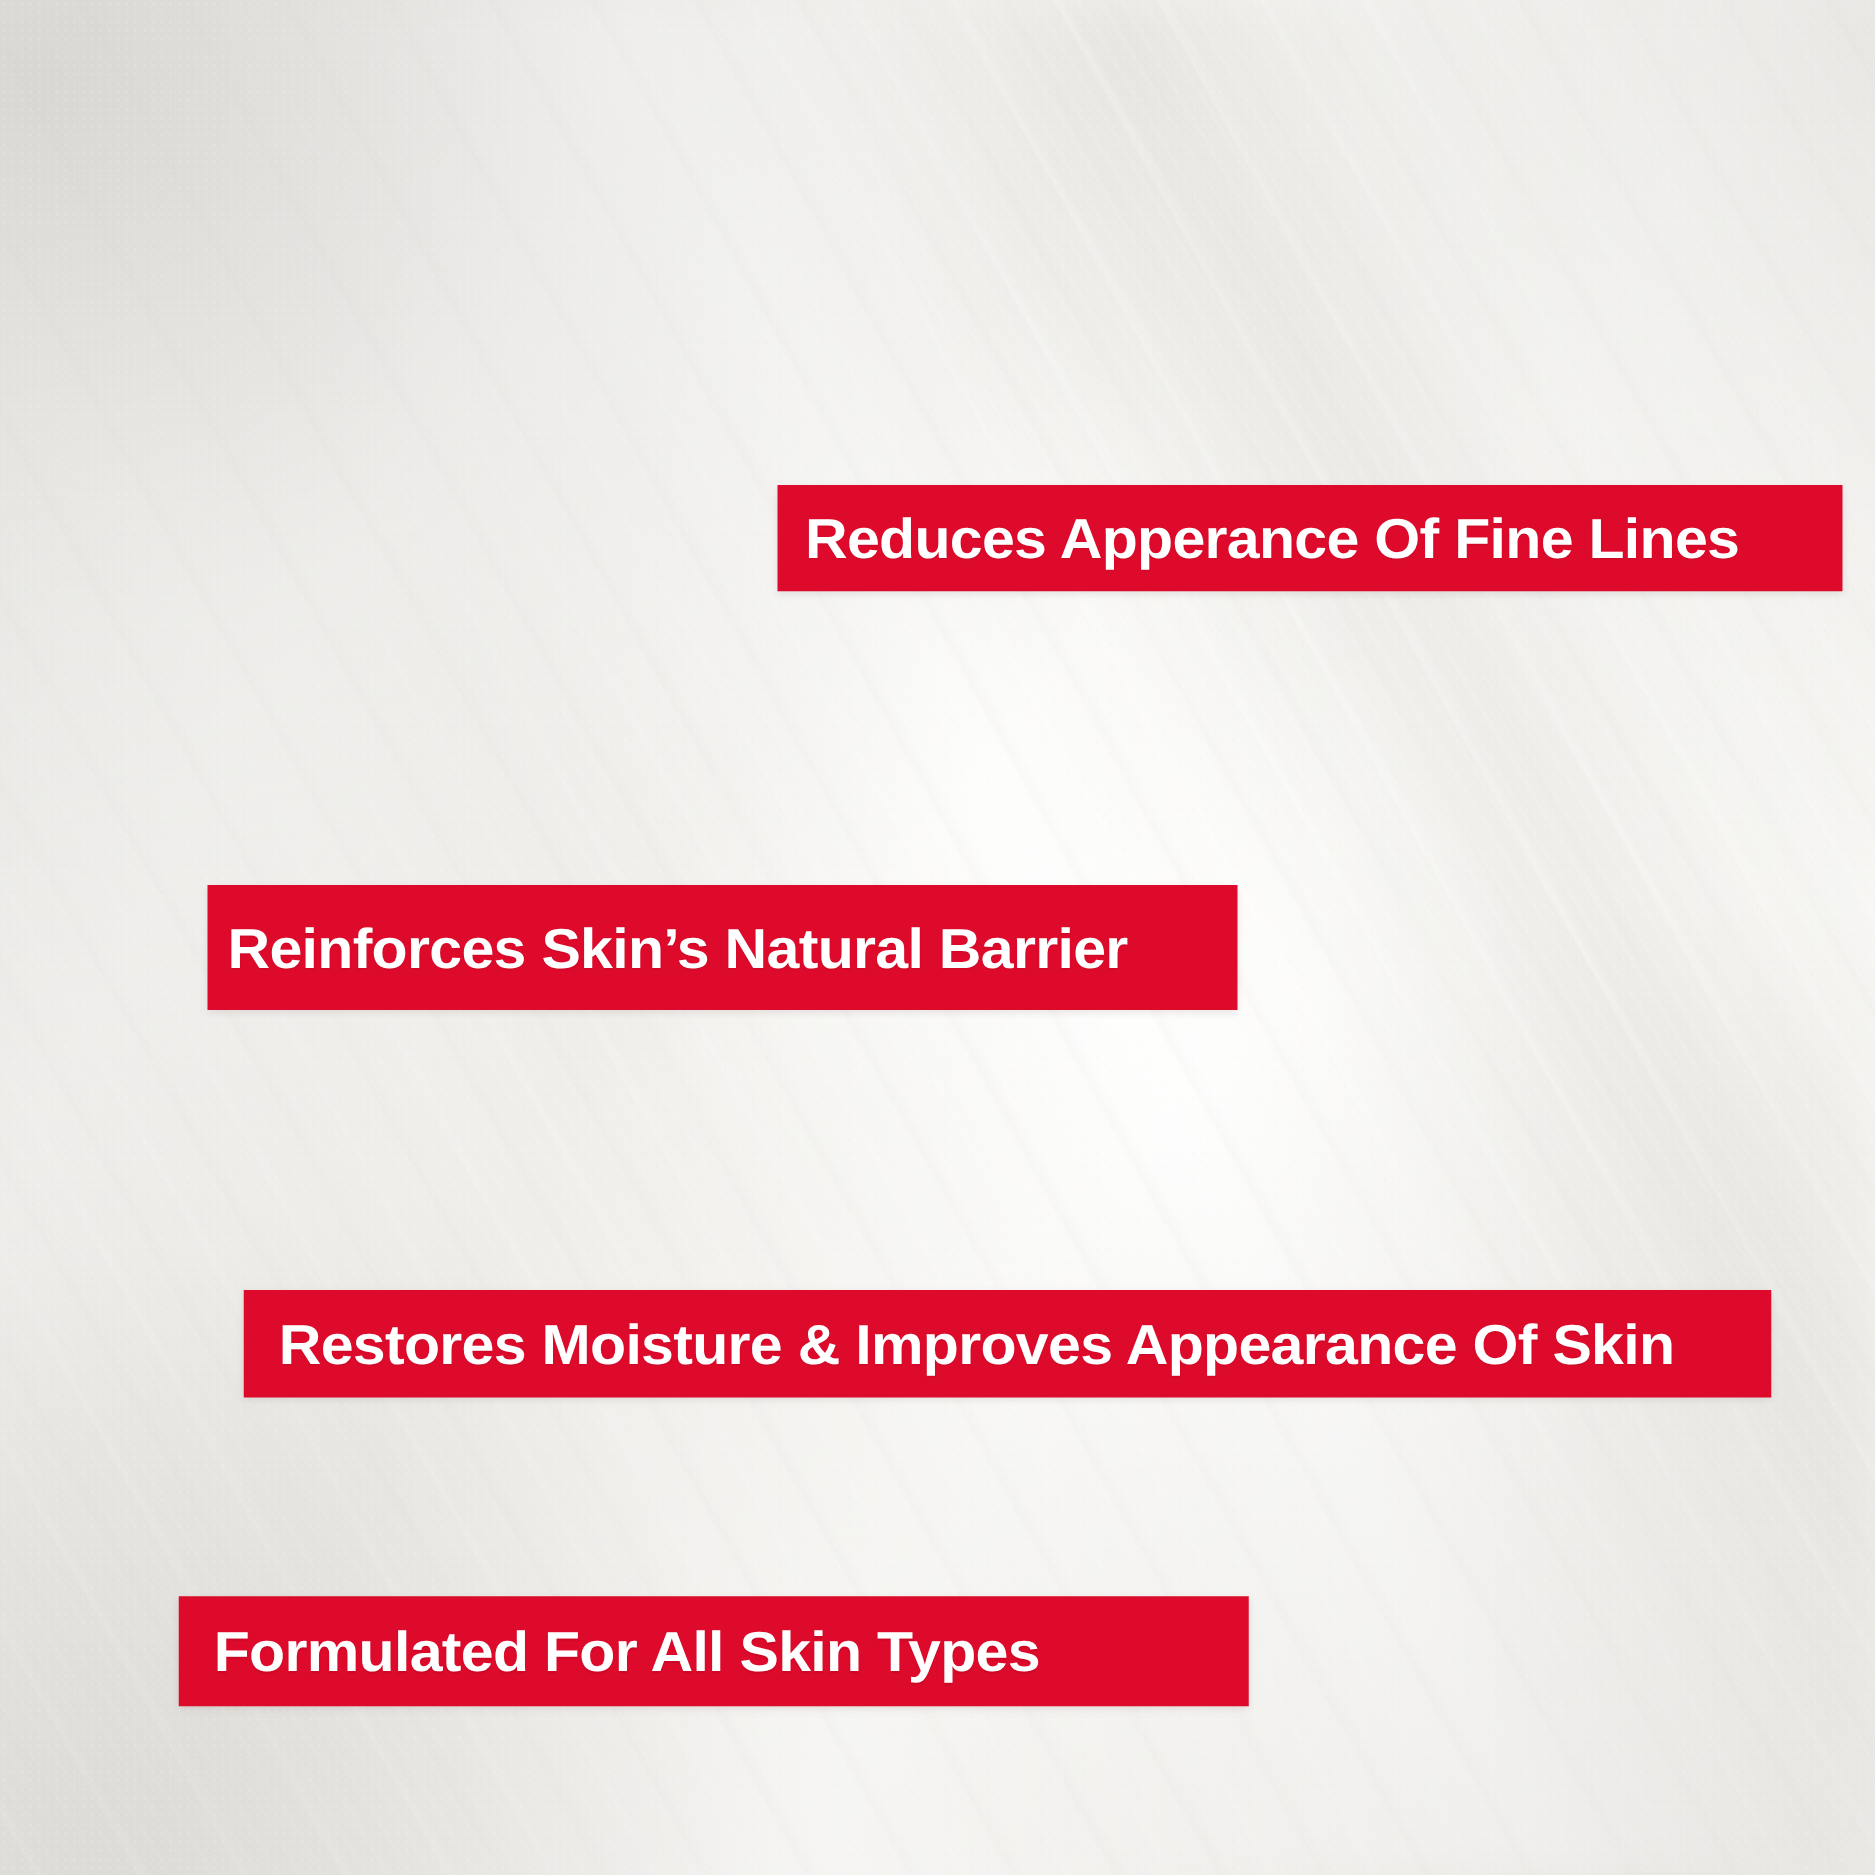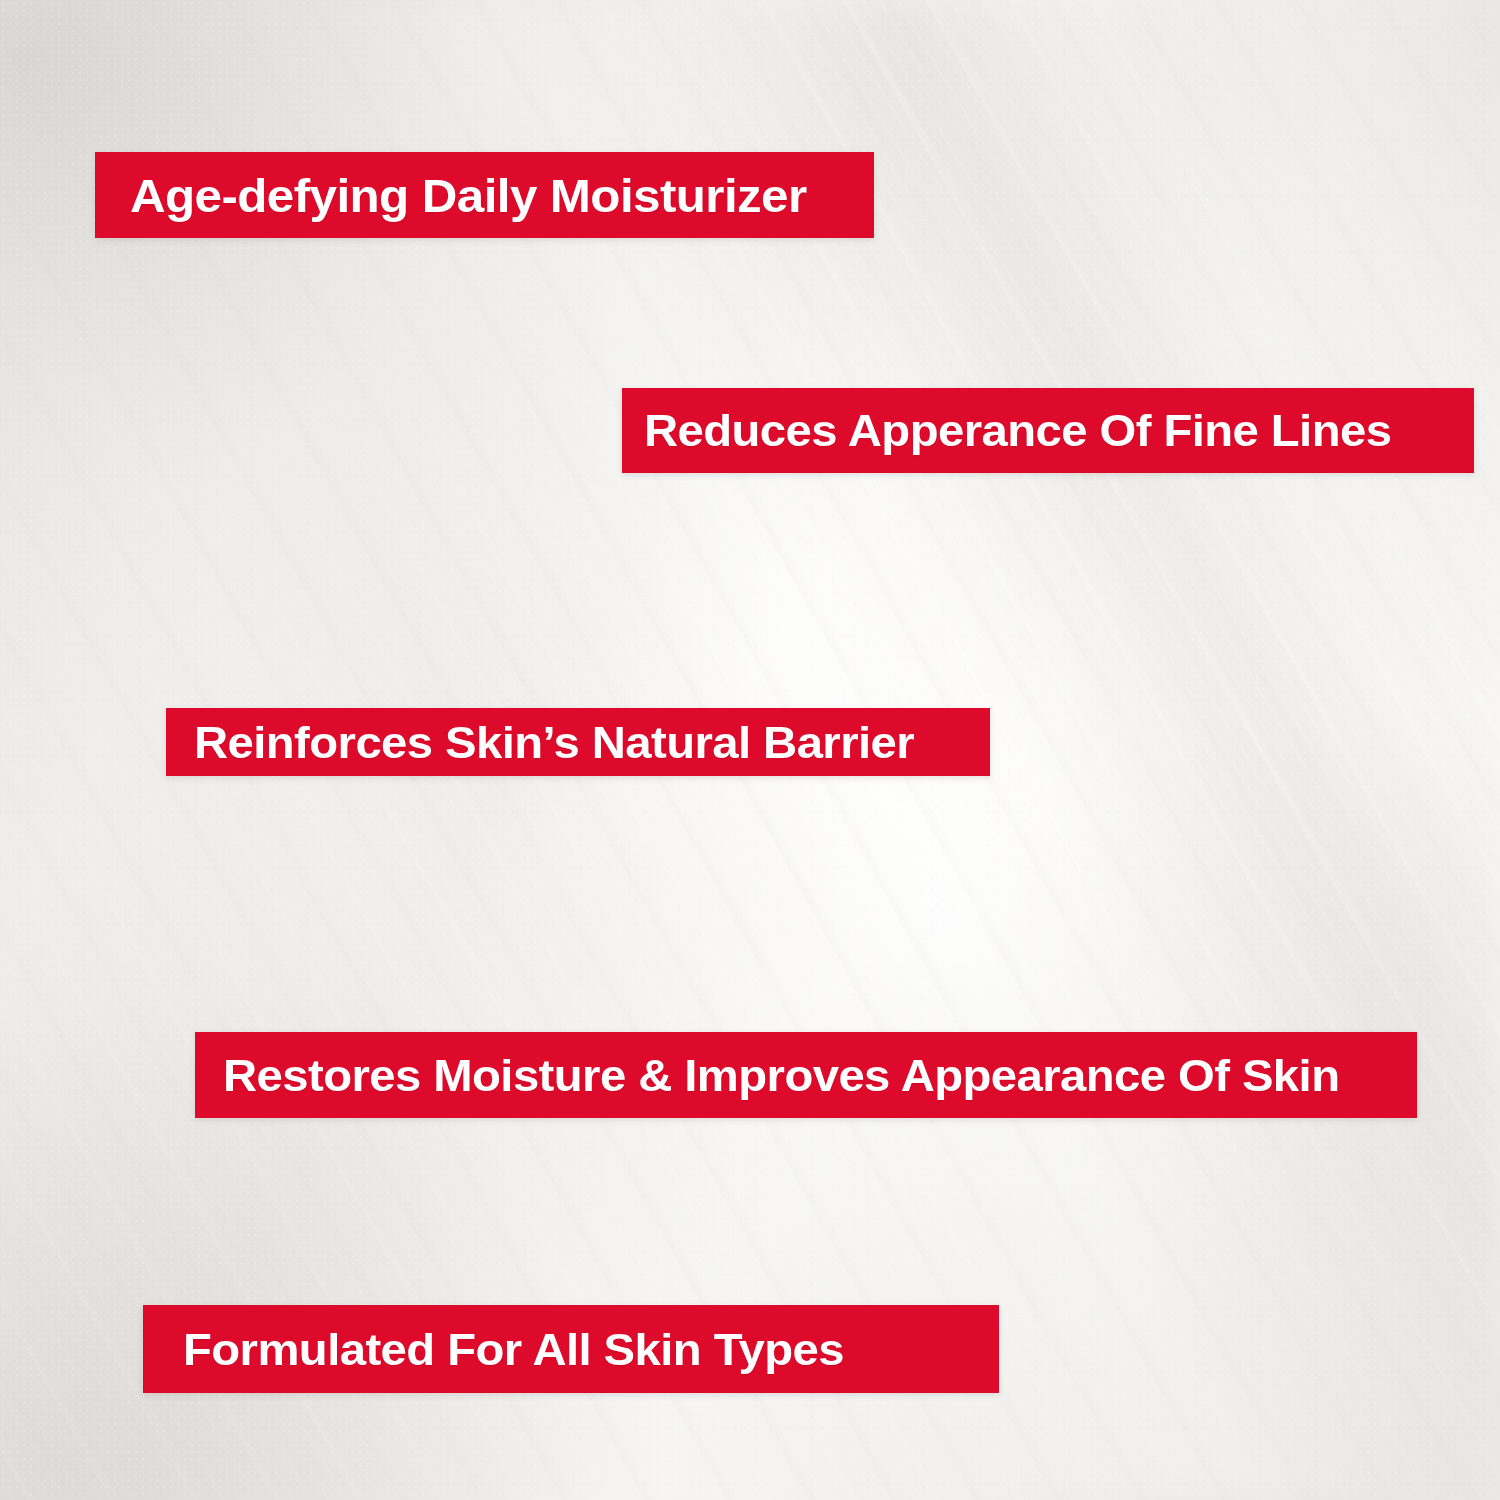--- a/index.html
+++ b/index.html
@@ -151,50 +151,47 @@
     text-shadow: 0 1px 1px rgba(150,0,25,0.25);
   }
 
   
   #banner-1 { left: 95px;  top: 152px;  width: 779px;  height: 86px;  padding-left: 35px; }
   #banner-1 .banner-text { font-size: 47px; }
 
   #banner-2 { left: 622px; top: 388px;  width: 852px;  height: 85px;  padding-left: 22px; }
   #banner-2 .banner-text { font-size: 45px; }
 
-  #banner-3 { left: 166px; top: 708px;  width: 824px;  height: 68px;  padding-left: 28px; }
+  #banner-3 { left: 166px; top: 708px;  width: 824px;  height: 100px;  padding-left: 16px; }
   #banner-3 .banner-text { font-size: 45px; }
 
   #banner-4 { left: 195px; top: 1032px; width: 1222px; height: 86px;  padding-left: 28px; text-align: center; }
   #banner-4 .banner-text { font-size: 45px; }
 
-  #banner-5 { left: 143px; top: 1277px; width: 856px;  height: 88px;  padding-left: 40px; margin-top: 28px; }
+  #banner-5 { left: 143px; top: 1277px; width: 856px;  height: 88px;  padding-left: 28px; }
   #banner-5 .banner-text { font-size: 45px; }
 </style>
 </head>
 <body>
 
 <div id="canvas">
 
   <div class="bg-layer bg-base"></div>
   <div class="bg-layer bg-smear"></div>
   <div class="bg-layer bg-smear2"></div>
   <div class="bg-layer bg-highlight"></div>
   <div class="bg-layer bg-trough"></div>
   <div class="bg-layer bg-streaks"></div>
   <div class="bg-layer bg-streaks-fine"></div>
   <div class="bg-layer bg-corner-tl"></div>
   <div class="bg-layer bg-corner-bl"></div>
   <div class="bg-layer bg-corner-tr"></div>
   <div class="bg-layer bg-corner-br"></div>
   <div class="bg-layer bg-grain"></div>
 
-  <div class="banner" id="banner-1" style="--accent: #dd0a2b;">
-    <span class="banner-text" style="color: rgb(255, 255, 255); transform: scaleX(1.05);">Age-defying Daily Moisturizer</span>
-  </div>
 
   <div class="banner" id="banner-2" style="--accent: #dd0a2b;">
     <span class="banner-text" style="color: rgb(255, 255, 255); transform: scaleX(1.05);">Reduces Apperance Of Fine Lines</span>
   </div>
 
   <div class="banner" id="banner-3" style="--accent: #dd0a2b;">
     <span class="banner-text" style="color: rgb(255, 255, 255); transform: scaleX(1.05);">Reinforces Skin’s Natural Barrier</span>
   </div>
 
   <div class="banner" id="banner-4" style="--accent: #dd0a2b;">

